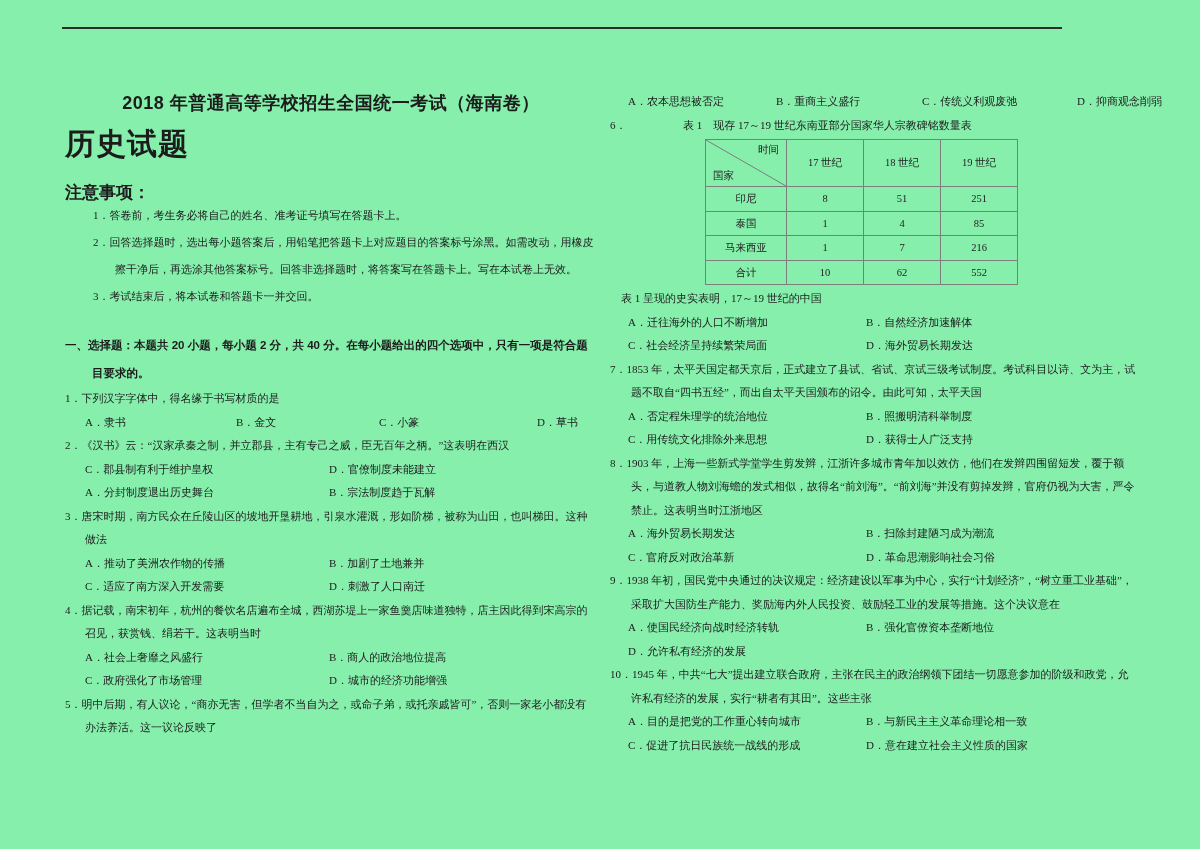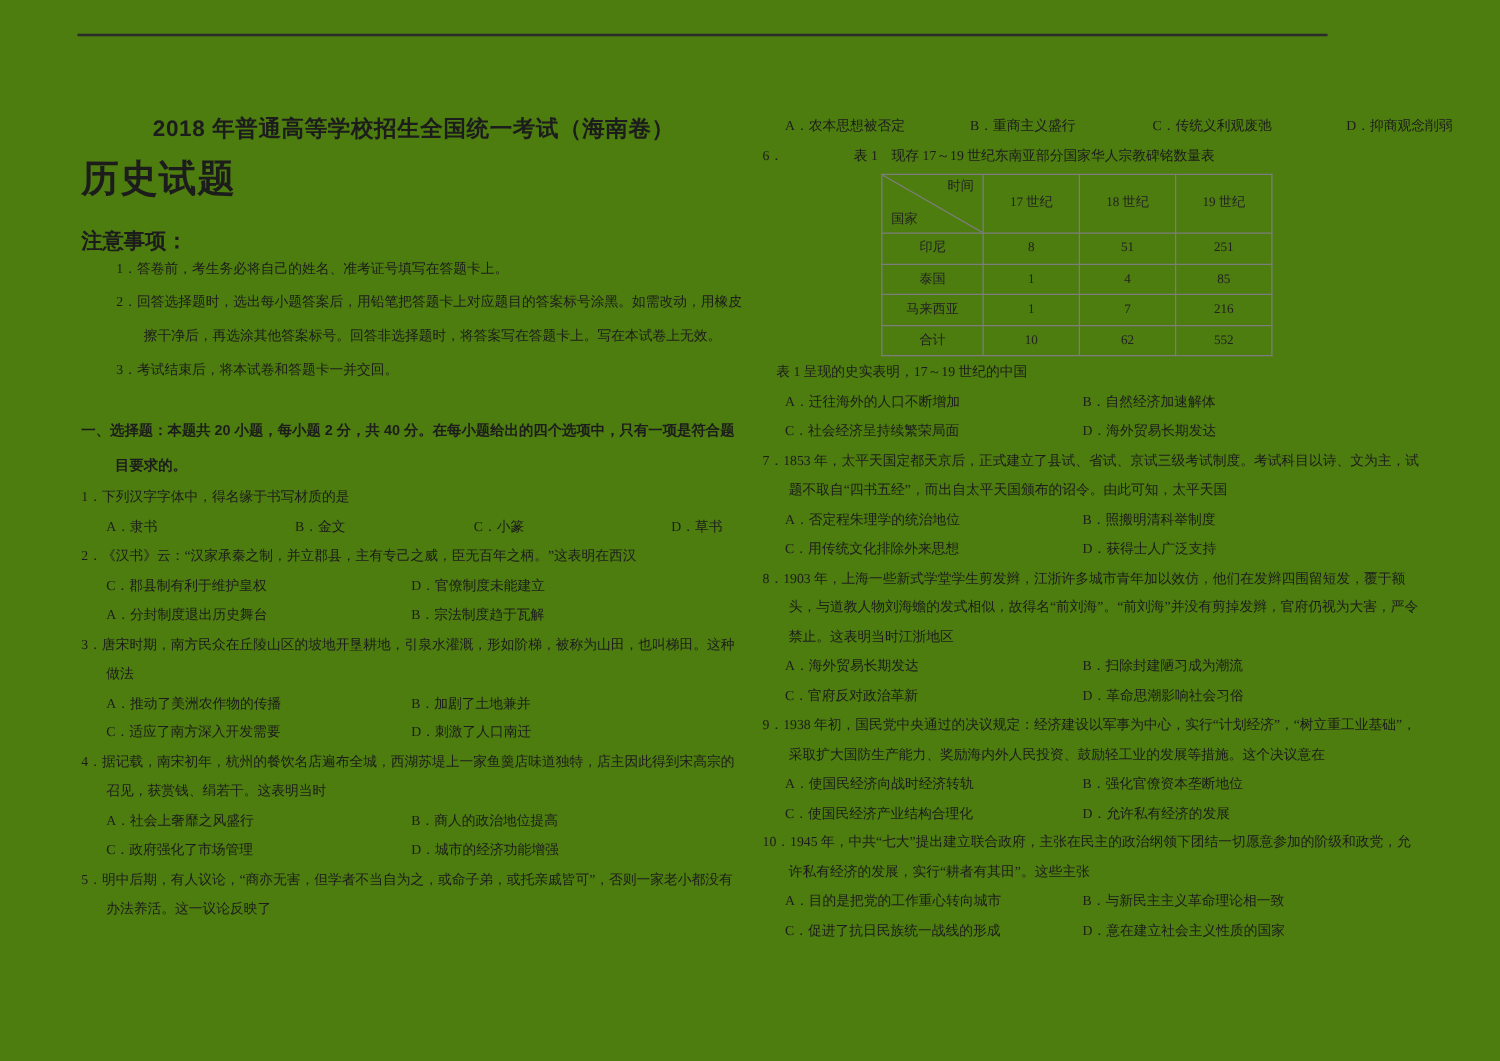--- a/index.html
+++ b/index.html
@@ -1,20 +1,20 @@
 <!DOCTYPE html>
 <html><head>
 <meta charset="utf-8">
 <style>
   html, body { margin: 0; padding: 0; background: #ffffff; }
   .page {
     position: relative;
     width: 1200px;
     height: 849px;
-    background: #4d7c0f;
+    background: #86efac;
     font-family: "Liberation Serif", "DejaVu Serif", serif;
     color: #1c1c1c;
     overflow: hidden;
   }
   .toprule {
     position: absolute;
     left: 62px; top: 27px;
     width: 1000px; height: 2px;
     background: #2b2b2b;
   }
@@ -271,21 +271,20 @@
       </div>
     </div>
 
     <div class="q">
       <p class="stem"><span class="qnum">9．</span><span>1938 年初，国民党中央通过的决议规定：经济建设以军事为中心，实行“计划经济”，“树立重工业基础”，采取扩大国防生产能力、奖励海内外人民投资、鼓励轻工业的发展等措施。这个决议意在</span></p>
       <div class="optrow">
         <span class="o1">A．使国民经济向战时经济转轨</span>
         <span>B．强化官僚资本垄断地位</span>
       </div>
       <div class="optrow">
-        <span class="o1">C．使国民经济产业结构合理化</span>
         <span>D．允许私有经济的发展</span>
       </div>
     </div>
 
     <div class="q">
       <p class="stem"><span class="qnum">10．</span><span>1945 年，中共“七大”提出建立联合政府，主张在民主的政治纲领下团结一切愿意参加的阶级和政党，允许私有经济的发展，实行“耕者有其田”。这些主张</span></p>
       <div class="optrow">
         <span class="o1">A．目的是把党的工作重心转向城市</span>
         <span>B．与新民主主义革命理论相一致</span>
       </div>

